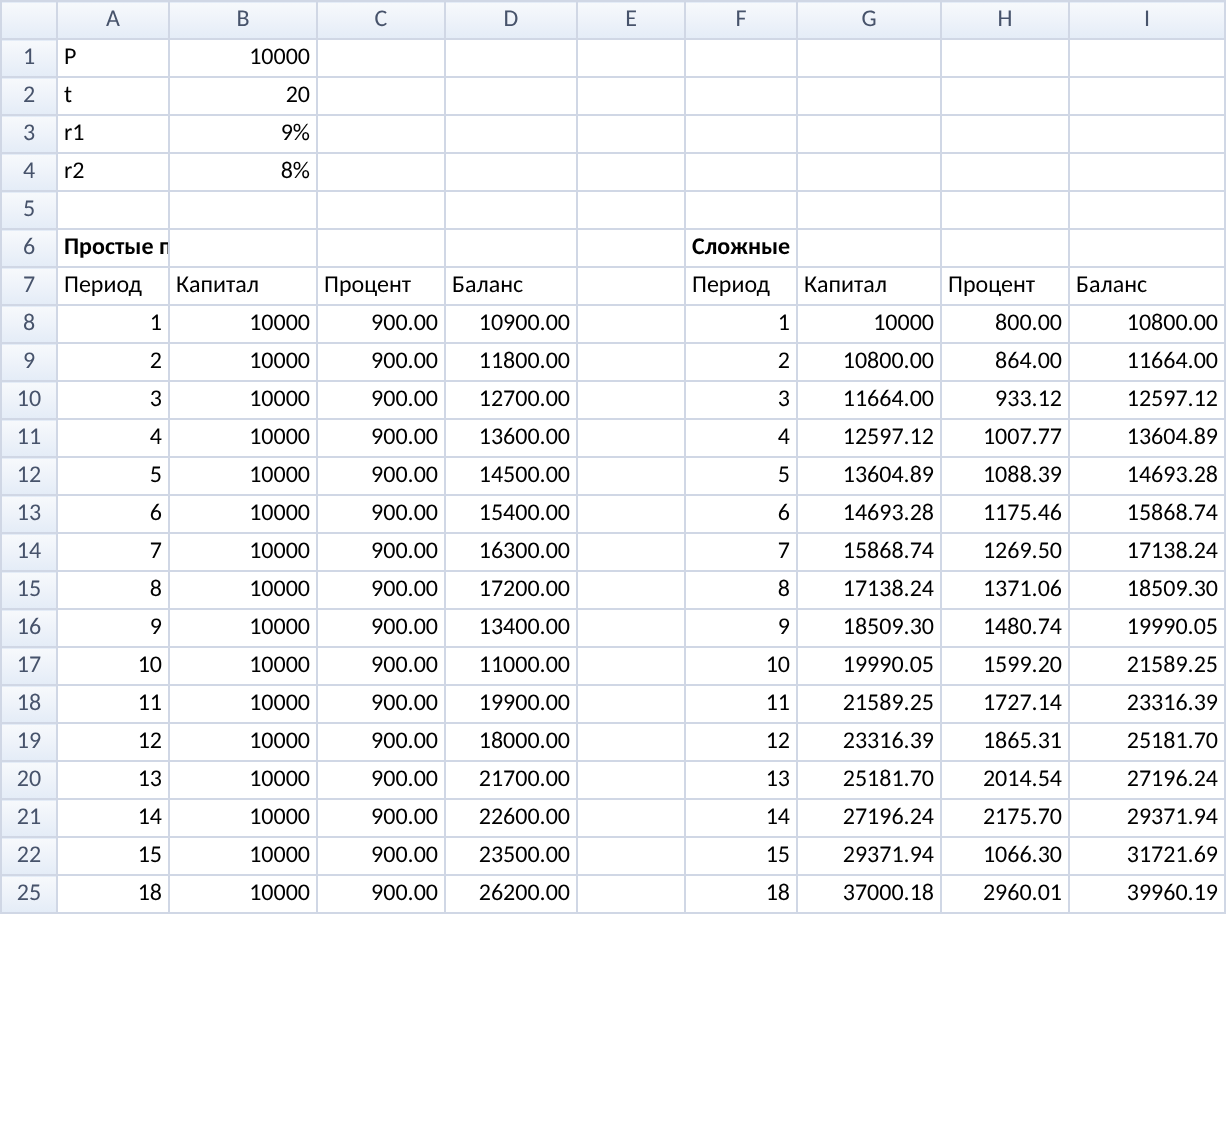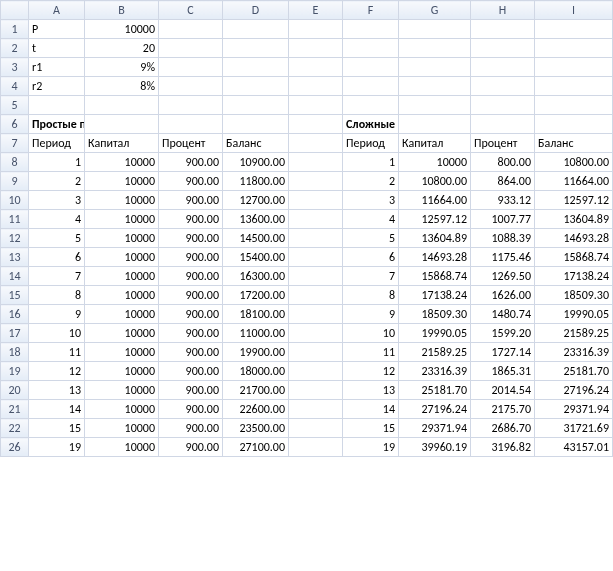--- a/index.html
+++ b/index.html
@@ -254,29 +254,29 @@
       </tr>
       <tr>
         <td class="rowhdr">15</td>
         <td class="num">8</td>
         <td class="num">10000</td>
         <td class="num">900.00</td>
         <td class="num">17200.00</td>
         <td></td>
         <td class="num">8</td>
         <td class="num">17138.24</td>
-        <td class="num">1626.00</td>
+        <td class="num">1371.06</td>
         <td class="num">18509.30</td>
       </tr>
       <tr>
         <td class="rowhdr">16</td>
         <td class="num">9</td>
         <td class="num">10000</td>
         <td class="num">900.00</td>
-        <td class="num">18100.00</td>
+        <td class="num">13400.00</td>
         <td></td>
         <td class="num">9</td>
         <td class="num">18509.30</td>
         <td class="num">1480.74</td>
         <td class="num">19990.05</td>
       </tr>
       <tr>
         <td class="rowhdr">17</td>
         <td class="num">10</td>
         <td class="num">10000</td>
@@ -338,29 +338,29 @@
       </tr>
       <tr>
         <td class="rowhdr">22</td>
         <td class="num">15</td>
         <td class="num">10000</td>
         <td class="num">900.00</td>
         <td class="num">23500.00</td>
         <td></td>
         <td class="num">15</td>
         <td class="num">29371.94</td>
-        <td class="num">2686.70</td>
+        <td class="num">1066.30</td>
         <td class="num">31721.69</td>
       </tr>
       <tr>
-        <td class="rowhdr">26</td>
-        <td class="num">19</td>
-        <td class="num">10000</td>
-        <td class="num">900.00</td>
-        <td class="num">27100.00</td>
-        <td></td>
-        <td class="num">19</td>
+        <td class="rowhdr">25</td>
+        <td class="num">18</td>
+        <td class="num">10000</td>
+        <td class="num">900.00</td>
+        <td class="num">26200.00</td>
+        <td></td>
+        <td class="num">18</td>
+        <td class="num">37000.18</td>
+        <td class="num">2960.01</td>
         <td class="num">39960.19</td>
-        <td class="num">3196.82</td>
-        <td class="num">43157.01</td>
       </tr>
     </tbody>
 </table>
 
 </body></html>

